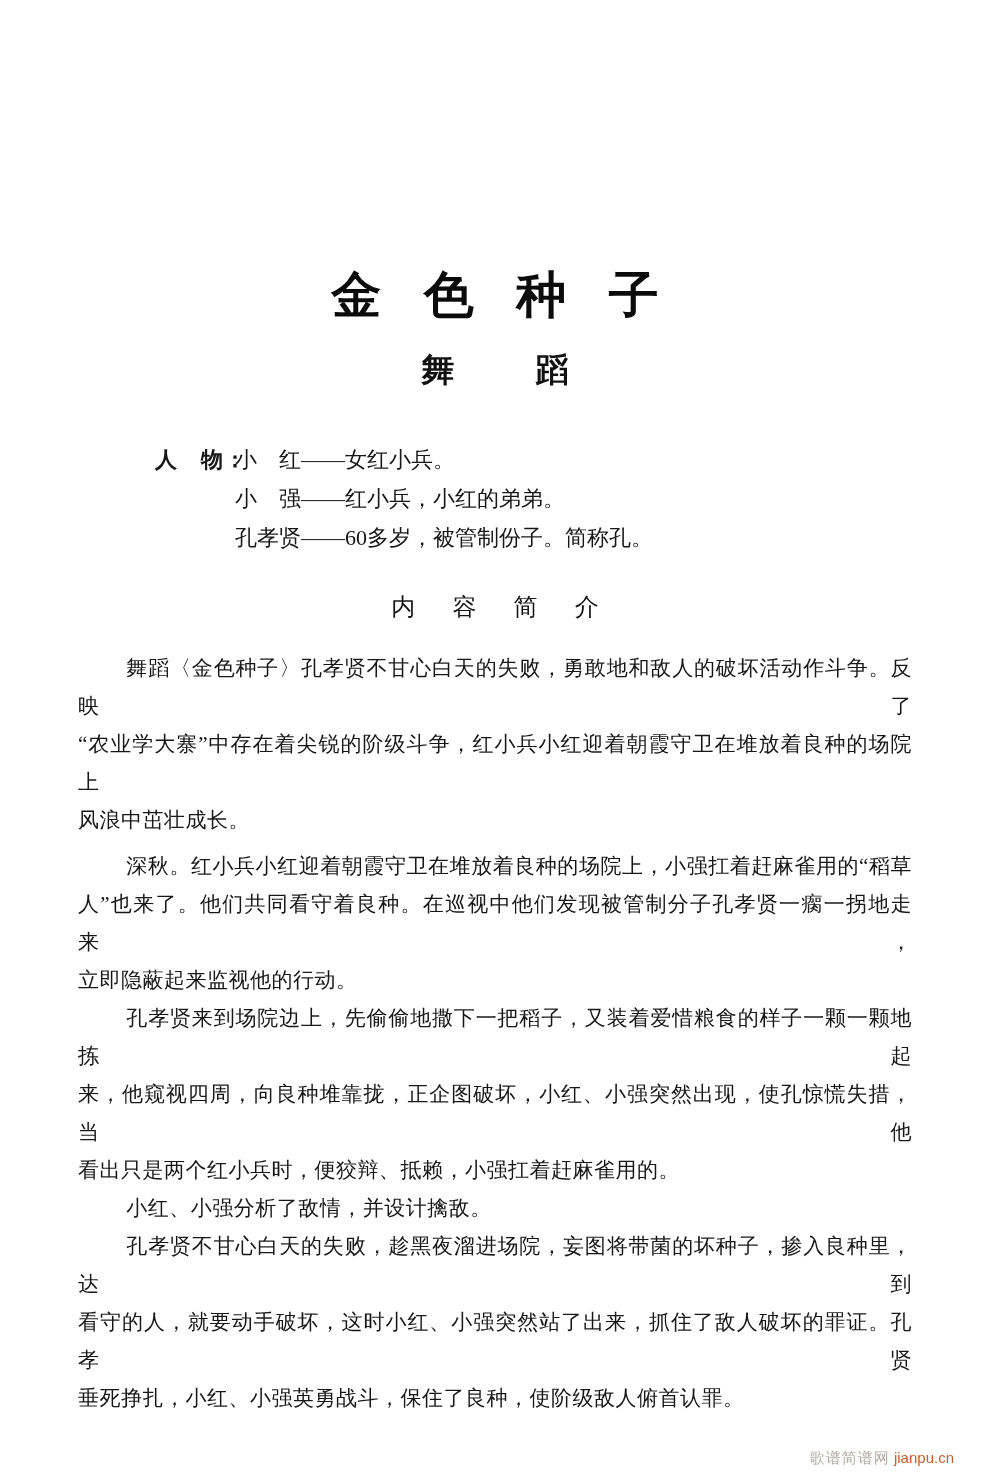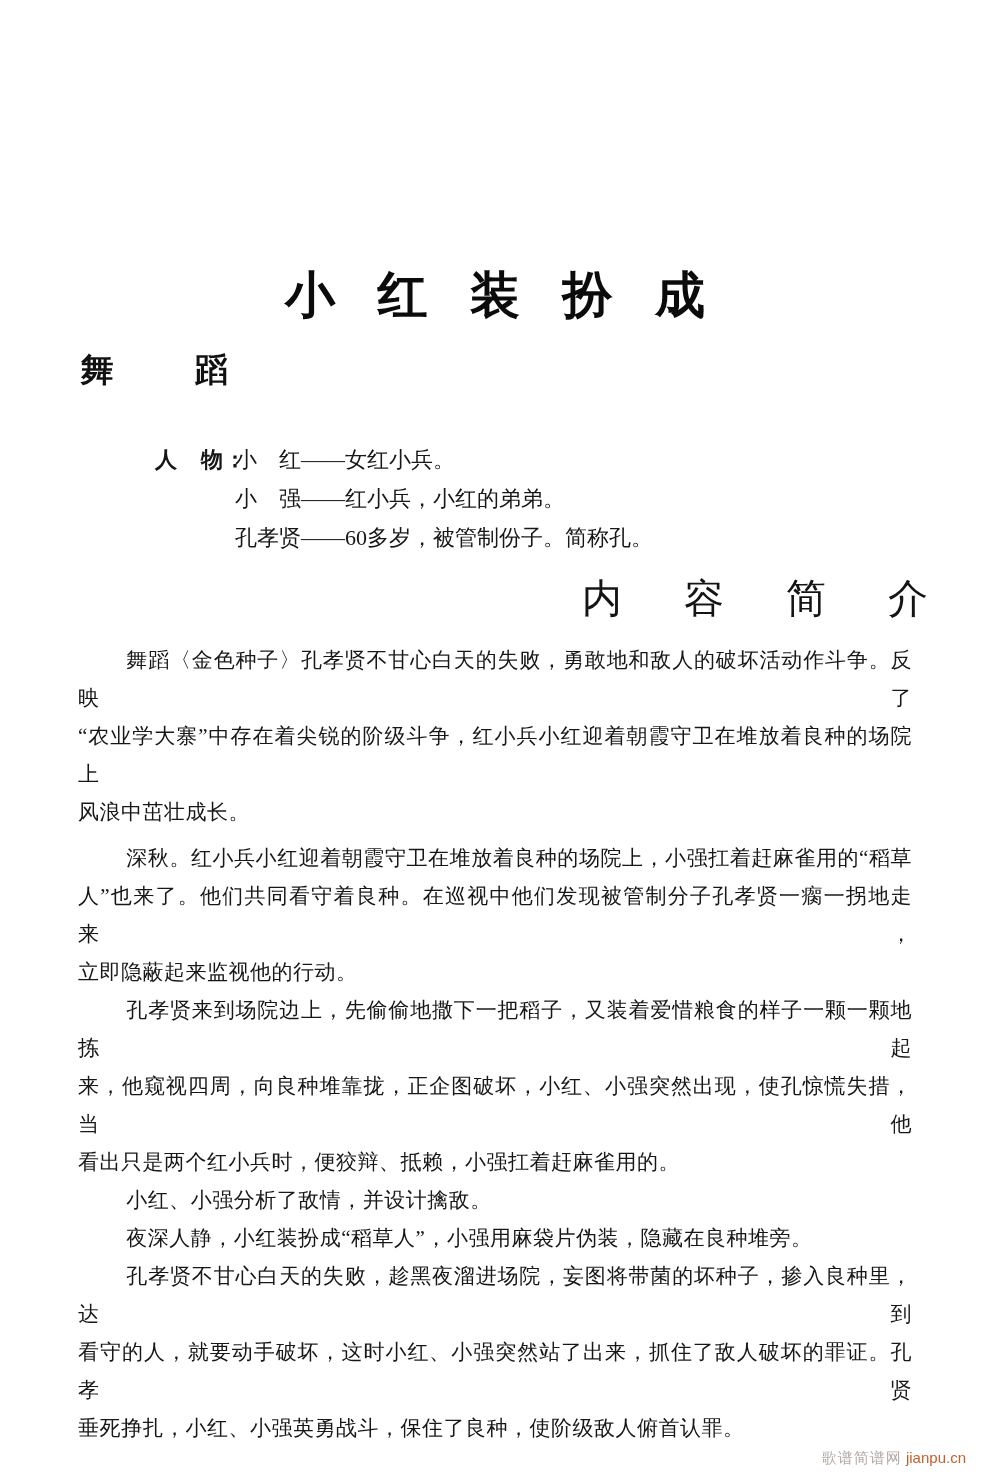--- a/index.html
+++ b/index.html
@@ -28,77 +28,78 @@
     letter-spacing: 0.85em;
     text-indent: 0.85em;
   }
   .subtitle {
     margin: 0;
     padding-top: 30px;
     font-size: 33px;
     line-height: 36px;
     font-weight: bold;
     color: #111;
+    text-align: center;
     letter-spacing: 2.45em;
     text-indent: 2.45em;
   }
   .cast {
     margin: 52px 0 0 155px;
     font-size: 22px;
     line-height: 39px;
   }
   .cast-row { display: flex; }
   .cast-label {
     font-weight: bold;
     white-space: nowrap;
     width: 80px;
     letter-spacing: 1px;
   }
   .cast-row.cont { padding-left: 80px; }
   .section-heading {
-    margin: 0;
+    margin: 8px;
     padding-top: 22px;
-    font-size: 40px;
+    font-size: 24px;
     line-height: 40px;
     font-weight: normal;
     color: #141414;
-    text-align: right;
+    text-align: center;
     letter-spacing: 1.55em;
     text-indent: 1.55em;
   }
   .body-text {
     margin: 22px 78px 0 78px;
     font-size: 21px;
     line-height: 38px;
     letter-spacing: 0.5px;
   }
   .bl { min-height: 38px; }
   .bl.j {
     text-align: justify;
     text-align-last: justify;
   }
   .bl.indent { text-indent: 2.3em; }
   .bl.gap { margin-top: 8px; }
   .watermark {
     position: absolute;
-    right: 24px;
+    right: 36px;
     bottom: 11px;
     font-size: 15px;
     font-family: "Liberation Sans", "DejaVu Sans", sans-serif;
     white-space: nowrap;
   }
   .wm-name { color: #b2aba4; letter-spacing: 1px; }
   .wm-url  { color: #c4602f; }
 </style>
 </head>
 <body>
 
 <div class="page">
 
-  <h1 class="title">小红装扮成</h1>
+  <h1 class="title">金色种子</h1>
 
   <h2 class="subtitle">舞蹈</h2>
 
   <div class="cast">
     <div class="cast-row">
       <span class="cast-label">人　物：</span>
       <span>小　红——女红小兵。</span>
     </div>
     <div class="cast-row cont">
       <span>小　强——红小兵，小红的弟弟。</span>
@@ -114,21 +115,20 @@
     <div class="bl indent j">舞蹈〈金色种子〉孔孝贤不甘心白天的失败，勇敢地和敌人的破坏活动作斗争。反映了</div>
     <div class="bl j">“农业学大寨”中存在着尖锐的阶级斗争，红小兵小红迎着朝霞守卫在堆放着良种的场院上</div>
     <div class="bl">风浪中茁壮成长。</div>
     <div class="bl indent j gap">深秋。红小兵小红迎着朝霞守卫在堆放着良种的场院上，小强扛着赶麻雀用的“稻草</div>
     <div class="bl j">人”也来了。他们共同看守着良种。在巡视中他们发现被管制分子孔孝贤一瘸一拐地走来，</div>
     <div class="bl">立即隐蔽起来监视他的行动。</div>
     <div class="bl indent j">孔孝贤来到场院边上，先偷偷地撒下一把稻子，又装着爱惜粮食的样子一颗一颗地拣起</div>
     <div class="bl j">来，他窥视四周，向良种堆靠拢，正企图破坏，小红、小强突然出现，使孔惊慌失措，当他</div>
     <div class="bl">看出只是两个红小兵时，便狡辩、抵赖，小强扛着赶麻雀用的。</div>
     <div class="bl indent">小红、小强分析了敌情，并设计擒敌。</div>
-    <div class="bl indent">夜深人静，小红装扮成“稻草人”，小强用麻袋片伪装，隐藏在良种堆旁。</div>
     <div class="bl indent j">孔孝贤不甘心白天的失败，趁黑夜溜进场院，妄图将带菌的坏种子，掺入良种里，达到</div>
     <div class="bl j">看守的人，就要动手破坏，这时小红、小强突然站了出来，抓住了敌人破坏的罪证。孔孝贤</div>
     <div class="bl">垂死挣扎，小红、小强英勇战斗，保住了良种，使阶级敌人俯首认罪。</div>
 
   </div>
 
   <div class="watermark">
     <span class="wm-name">歌谱简谱网</span>
     <span class="wm-url">jianpu.cn</span>
   </div>

